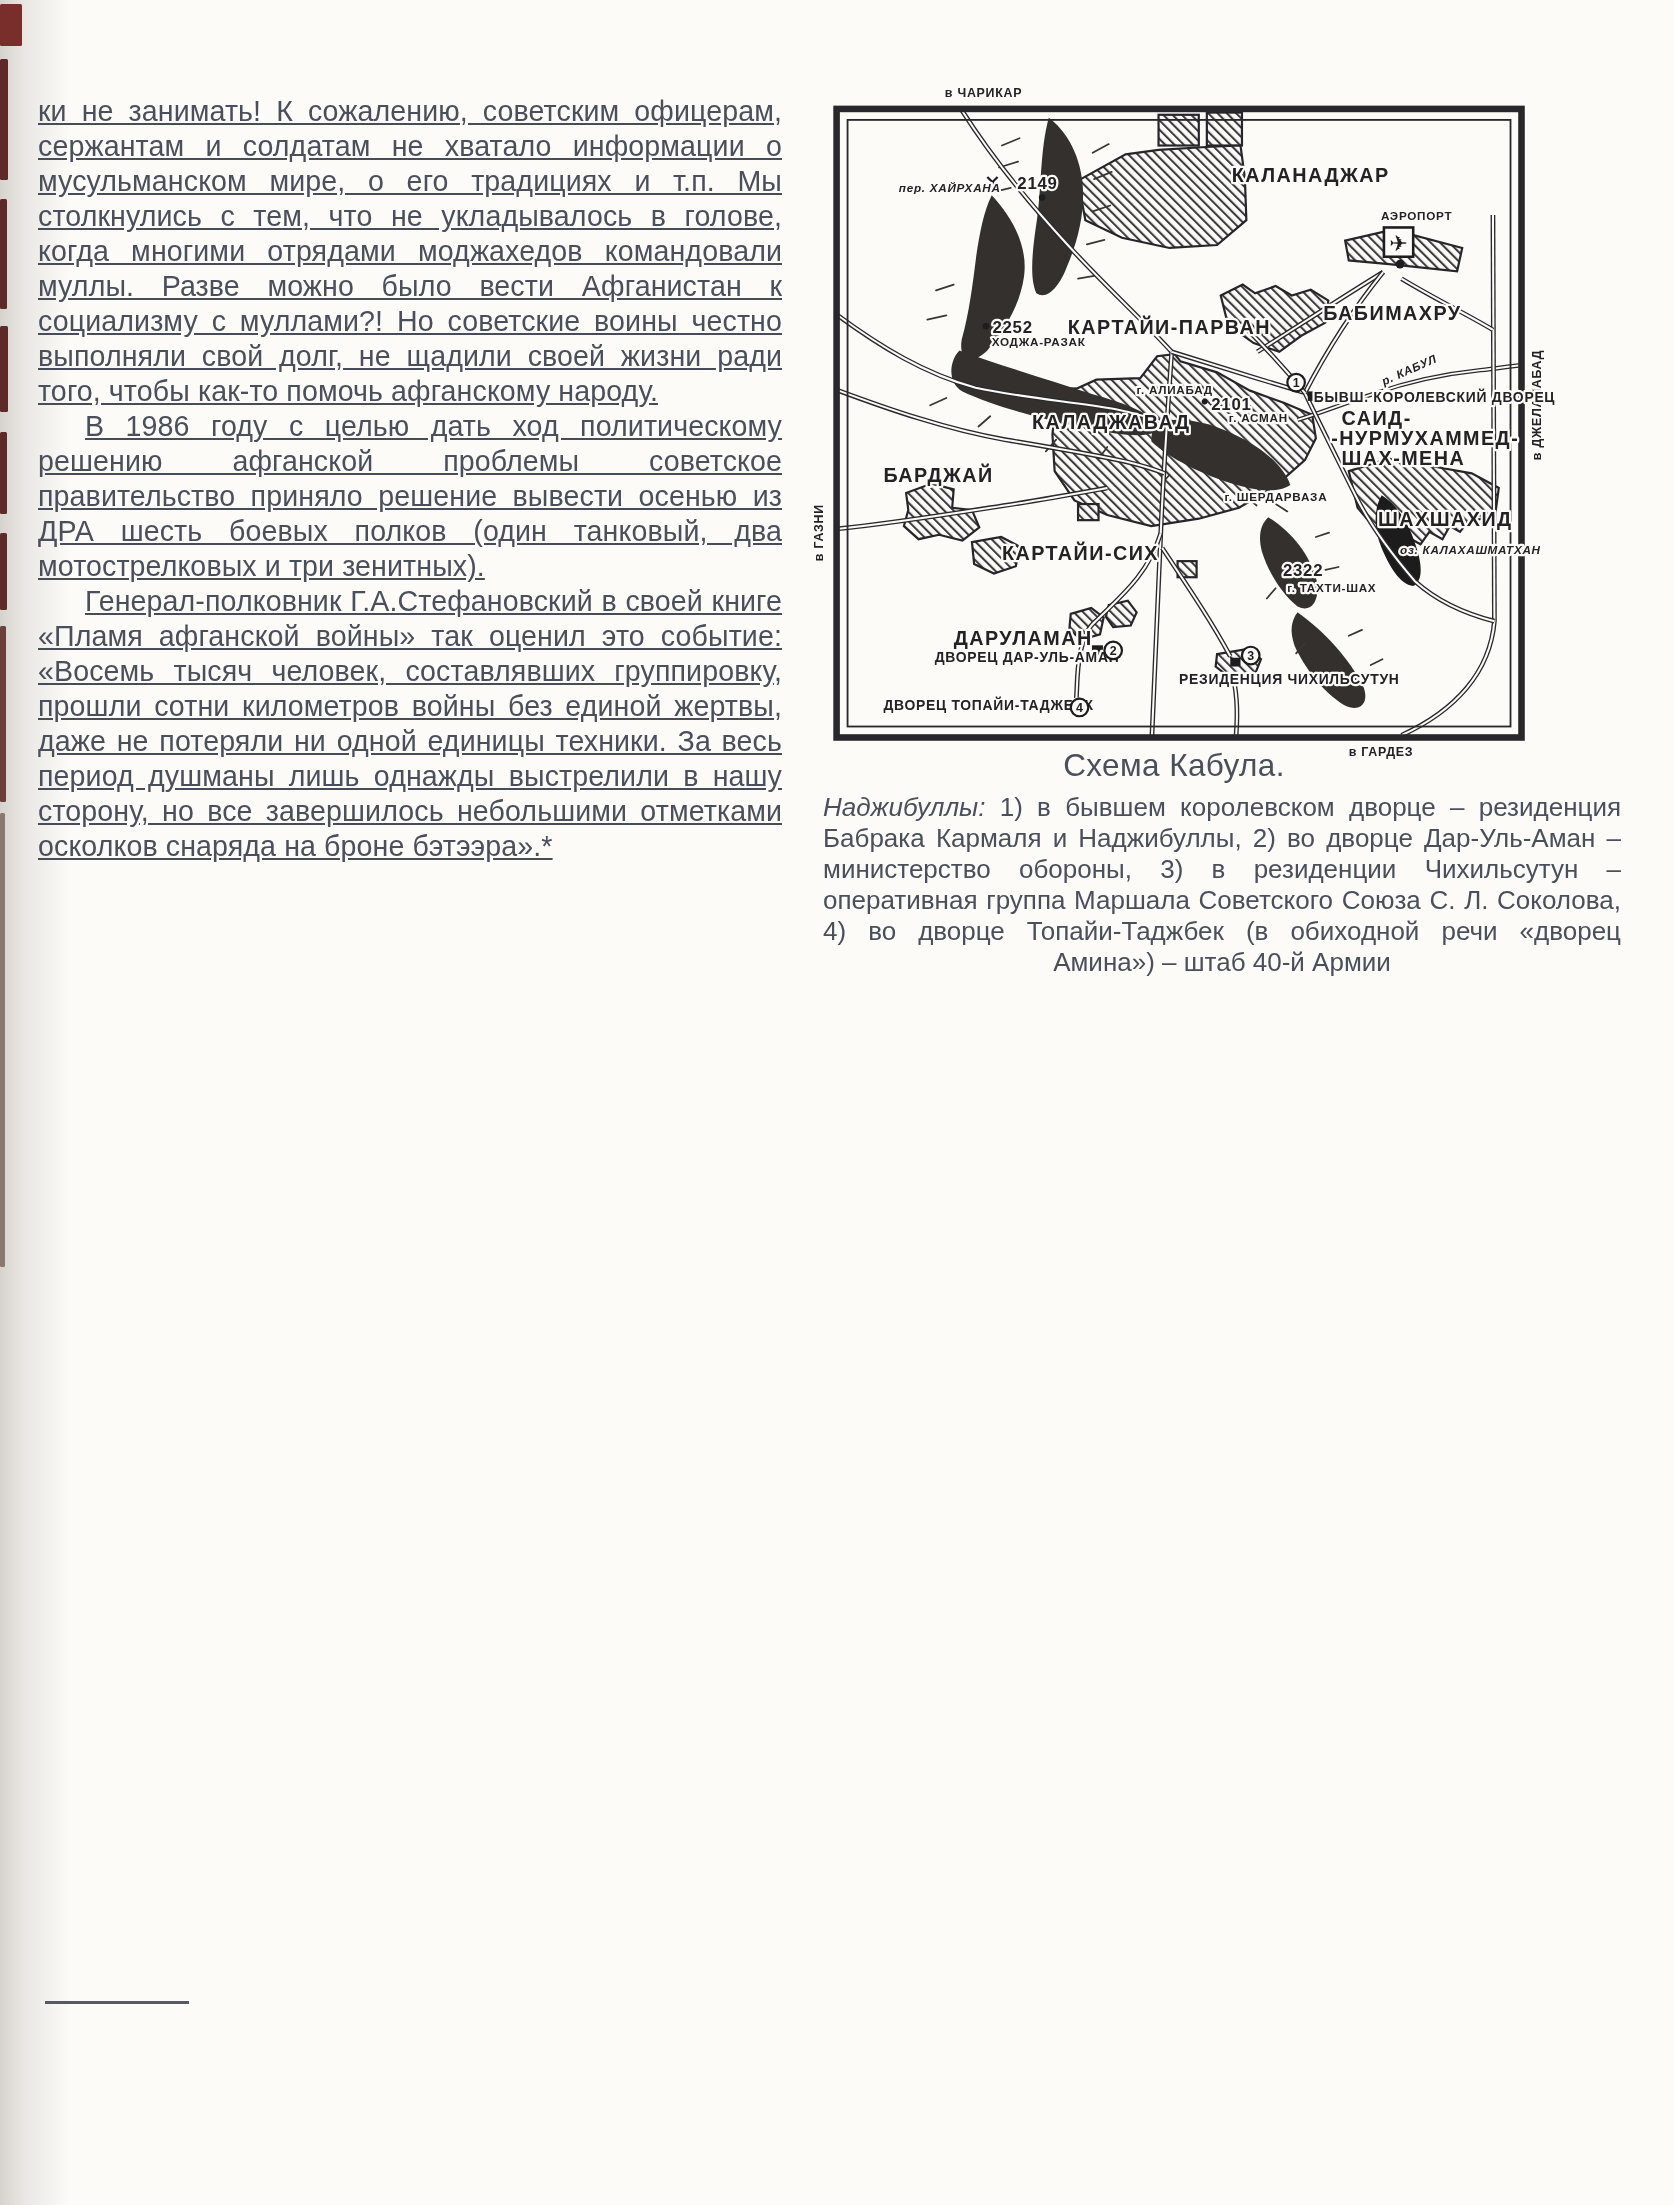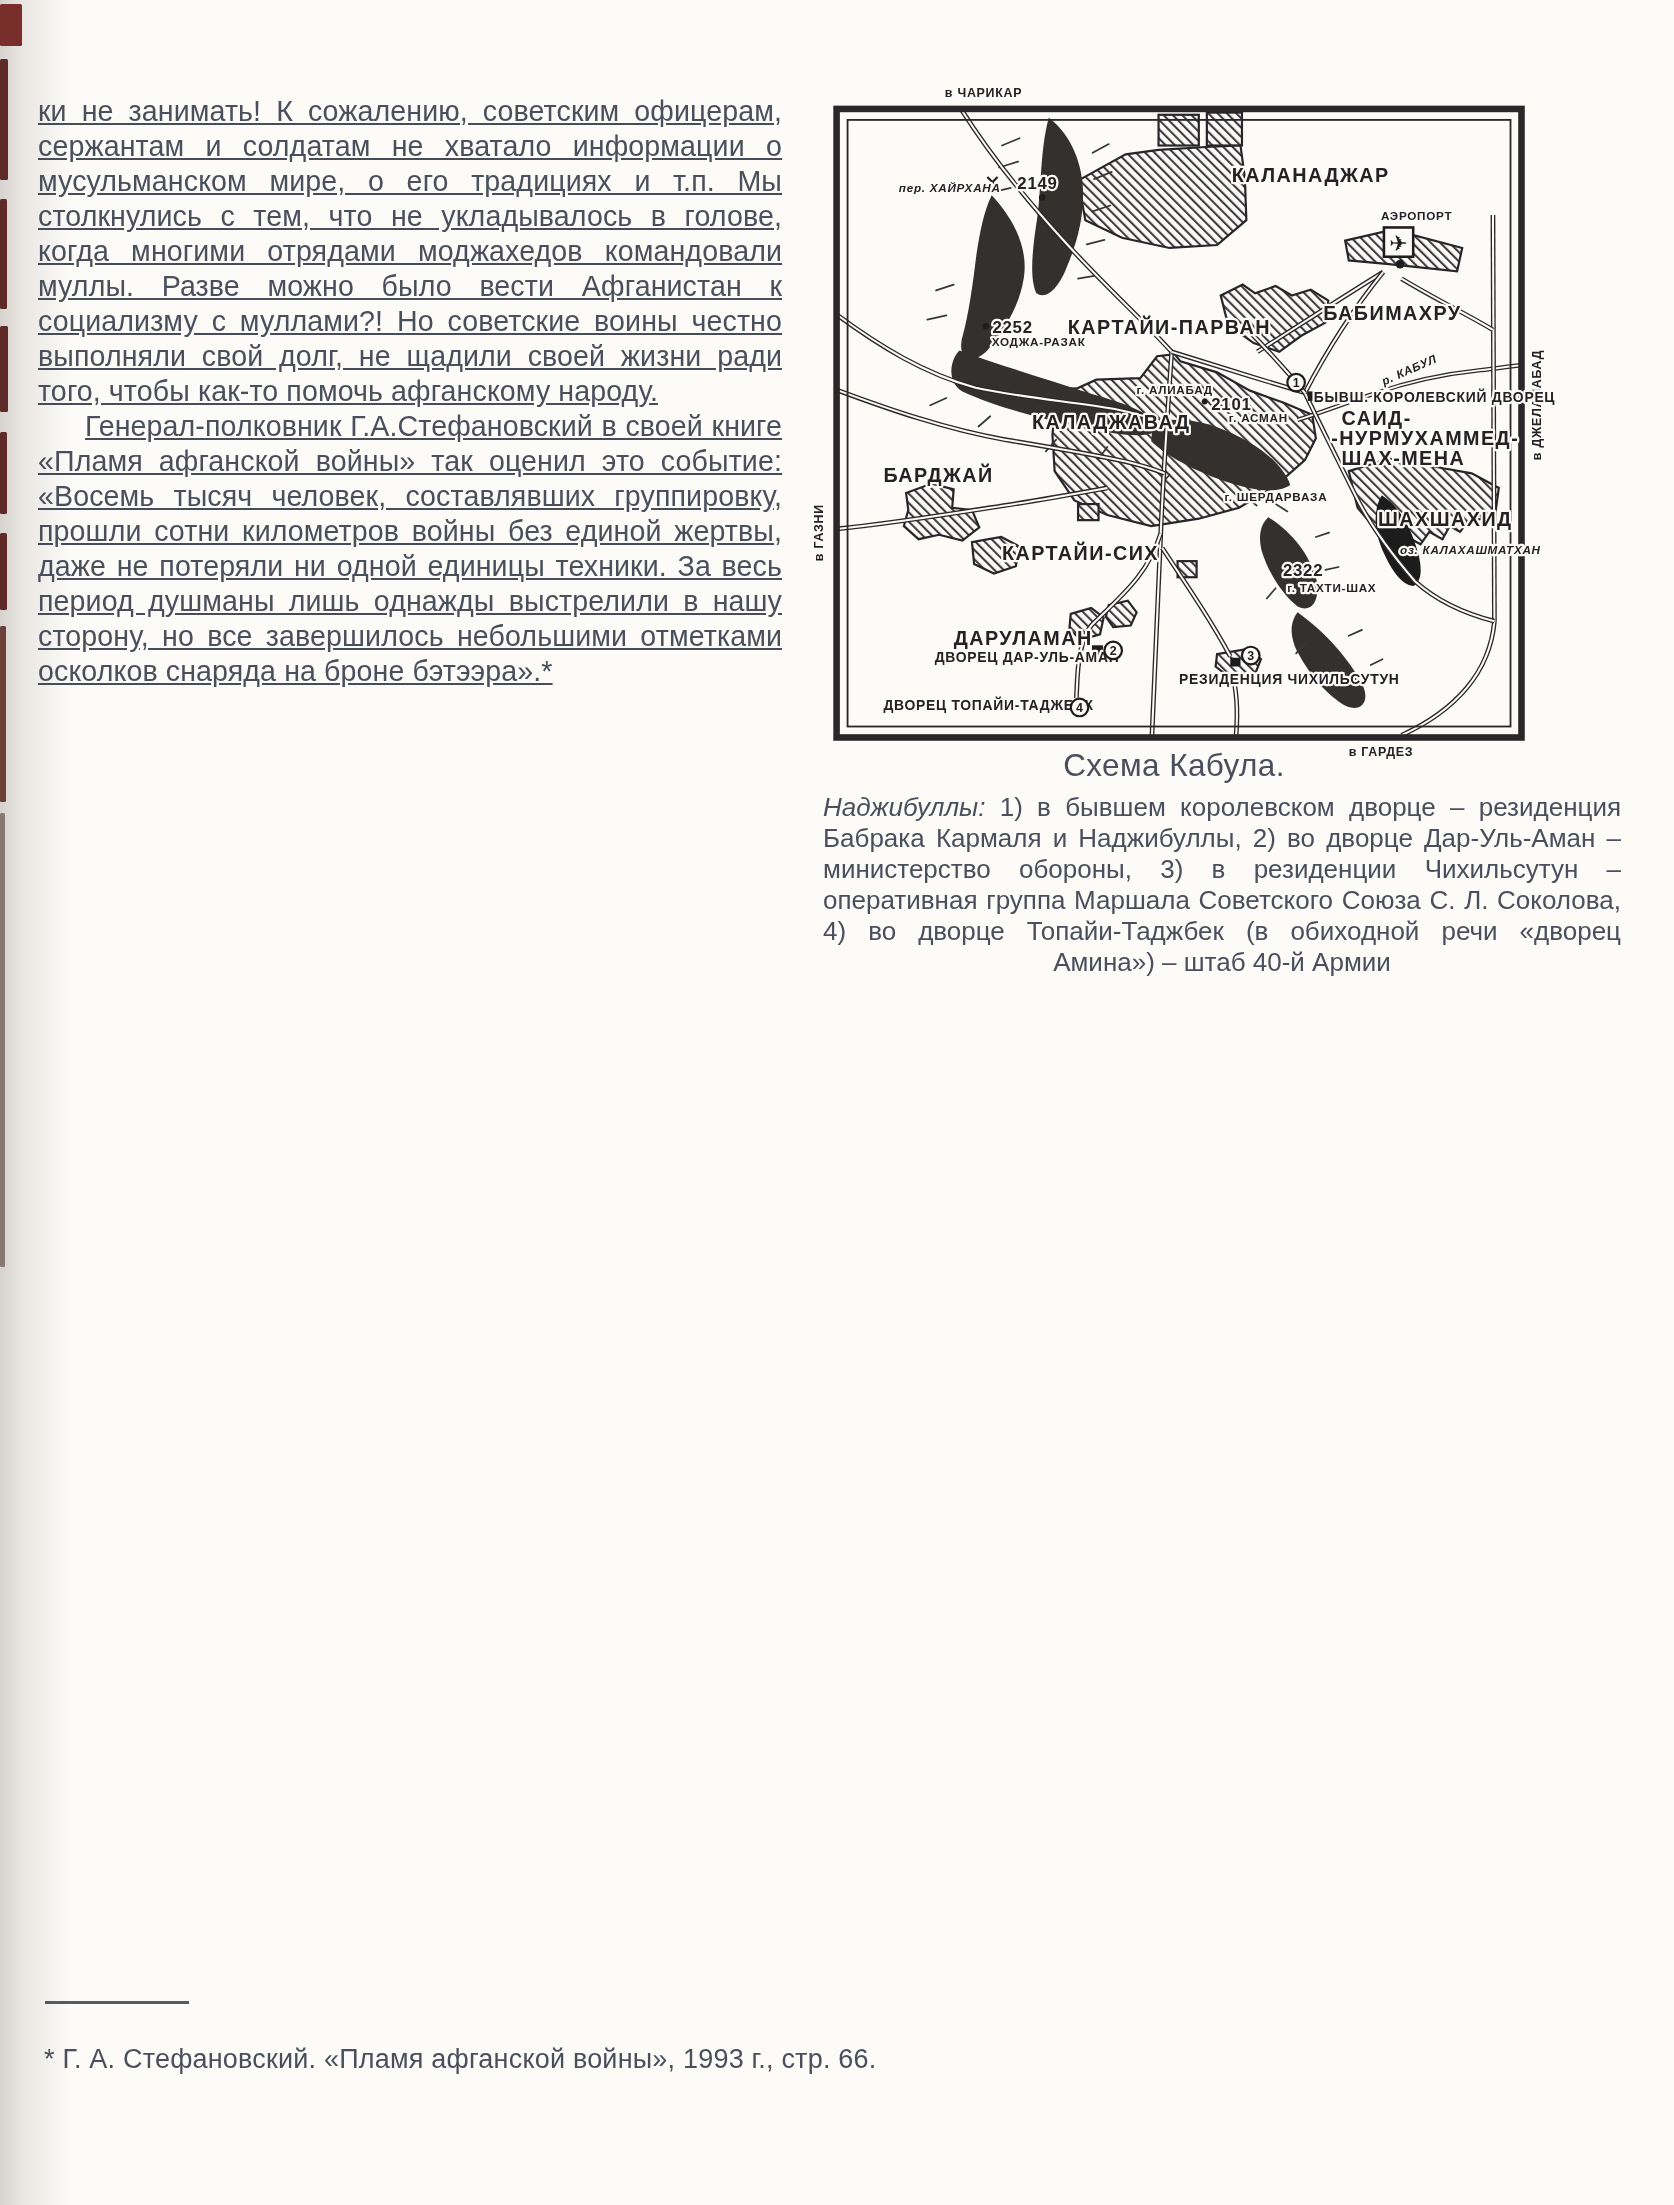--- a/index.html
+++ b/index.html
@@ -63,20 +63,21 @@
   <div class="gutter-mark" style="top:59px;width:8px;height:121px;"></div>
   <div class="gutter-mark" style="top:199px;width:7.3px;height:110px;"></div>
   <div class="gutter-mark" style="top:326px;width:8px;height:86px;"></div>
   <div class="gutter-mark" style="top:432px;width:7.3px;height:82px;"></div>
   <div class="gutter-mark" style="top:533px;width:7.3px;height:77px;"></div>
   <div class="gutter-mark" style="top:626px;width:5.9px;height:176px;background:#6a4038;"></div>
   <div class="gutter-mark" style="top:813px;width:5.1px;height:454px;background:#6f5a50;opacity:.75;"></div>
 
   <div class="article">
     <p>ки не занимать! К сожалению, советским офицерам, сержантам и солдатам не хватало информации о мусульманском мире, о его традициях и т.п. Мы столкнулись с тем, что не укладывалось в голове, когда многими отрядами моджахедов командовали муллы. Разве можно было вести Афганистан к социализму с муллами?! Но советские воины честно выполняли свой долг, не щадили своей жизни ради того, чтобы как-то помочь афганскому народу.</p>
+    <p class="ind">В 1986 году с целью дать ход политическому решению афганской проблемы советское правительство приняло решение вывести осенью из ДРА шесть боевых полков (один танковый, два мотострелковых и три зенитных).</p>
     <p class="ind">Генерал-полковник Г.А.Стефановский в своей книге «Пламя афганской войны» так оценил это событие: «Восемь тысяч человек, составлявших группировку, прошли сотни километров войны без единой жертвы, даже не потеряли ни одной единицы техники. За весь период душманы лишь однажды выстрелили в нашу сторону, но все завершилось небольшими отметками осколков снаряда на броне бэтээра».*</p>
   </div>
 
   <div class="map-figure">
     <svg style="left:800px;top:78px;" width="761" height="697" viewBox="-50 -42 1040 952">
       <defs>
         <pattern id="hatch" patternUnits="userSpaceOnUse" width="9" height="9" patternTransform="rotate(-45)">
           <rect width="9" height="9" fill="#fcfbf8"></rect>
           <line x1="4" y1="0" x2="4" y2="9" stroke="#3c3c40" stroke-width="2.8"></line>
         </pattern>
@@ -245,16 +246,15 @@
         <circle class="mkc" cx="332" cy="818" r="12"></circle>
         <text class="mknum" x="332" y="824" text-anchor="middle">4</text>
       </g>
     </svg>
 
     <div class="caption">Схема Кабула.</div>
     <div class="note"><span class="it">Наджибуллы:</span><span> 1) в бывшем королевском дворце – резиденция Бабрака Кармаля и Наджибуллы, 2) во дворце Дар-Уль-Аман – министерство обороны, 3) в резиденции Чихильсутун – оперативная группа Маршала Советского Союза С. Л. Соколова, 4) во дворце Топайи-Таджбек (в обиходной речи «дворец Амина») – штаб 40-й Армии</span></div>
   </div>
 
   <div class="fn-rule"></div>
-  <p class="footnote">* Г. А. Стефановский. «Пламя афганской войны», 1993 г., стр. 66.</p>
 
 </div>
 
 
 </body></html>

